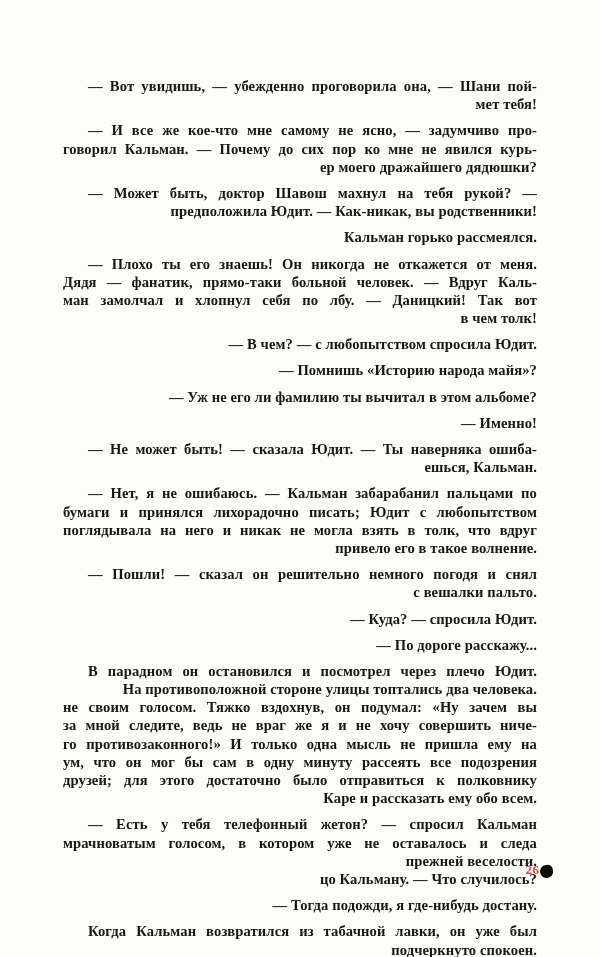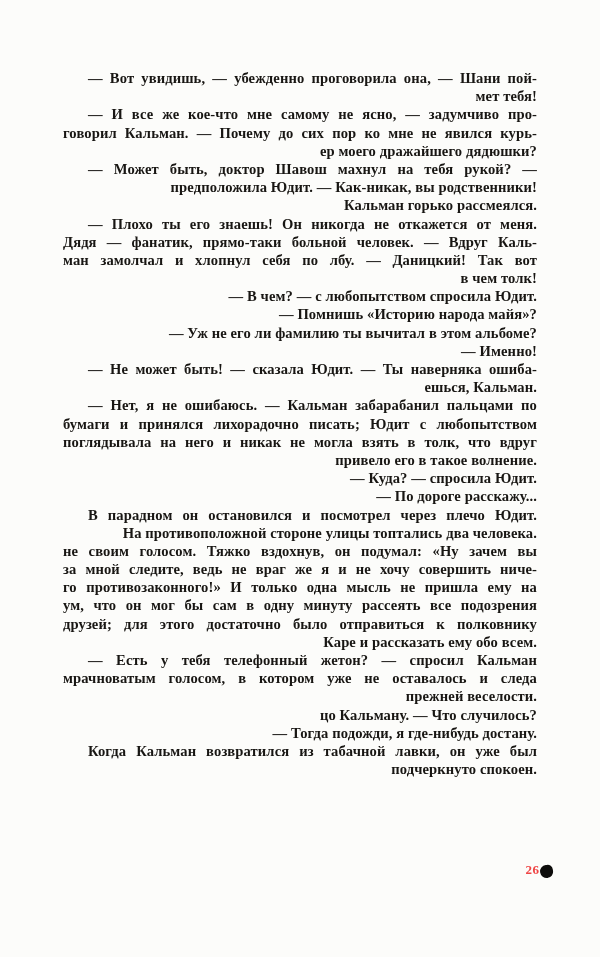--- a/index.html
+++ b/index.html
@@ -29,21 +29,21 @@
     font-weight: 700;
     letter-spacing: 0.1px;
   }
   .para { margin: 0; padding: 0; }
   .line {
     height: 18.2px;
     line-height: 18.2px;
     white-space: normal;
     overflow: hidden;
   }
-  .line.first { text-indent: 25px; }
+  .line.first { text-indent: 25px; margin-top: 8px; }
   .line.just {
     text-align: justify;
     text-align-last: justify;
   }
   .line.last { text-align: right; }
   .page-number {
     position: absolute;
     top: 862px;
     right: 47px;
     font-size: 13px;
@@ -106,20 +106,24 @@
         <div class="line first just">— Не может быть! — сказала Юдит. — Ты наверняка ошиба-</div>
         <div class="line last">ешься, Кальман.</div>
       </div>
       <div class="para">
         <div class="line first just">— Нет, я не ошибаюсь. — Кальман забарабанил пальцами по</div>
         <div class="line just">бумаги и принялся лихорадочно писать; Юдит с любопытством</div>
         <div class="line just">поглядывала на него и никак не могла взять в толк, что вдруг</div>
         <div class="line last">привело его в такое волнение.</div>
       </div>
       <div class="para">
+        <div class="line first just">— Пошли! — сказал он решительно немного погодя и снял</div>
+        <div class="line last">с вешалки пальто.</div>
+      </div>
+      <div class="para">
         <div class="line first last">— Куда? — спросила Юдит.</div>
       </div>
       <div class="para">
         <div class="line first last">— По дороге расскажу...</div>
       </div>
       <div class="para">
         <div class="line first just">В парадном он остановился и посмотрел через плечо Юдит.</div>
         <div class="line last">На противоположной стороне улицы топтались два человека.</div>
       </div>
       <div class="para">

